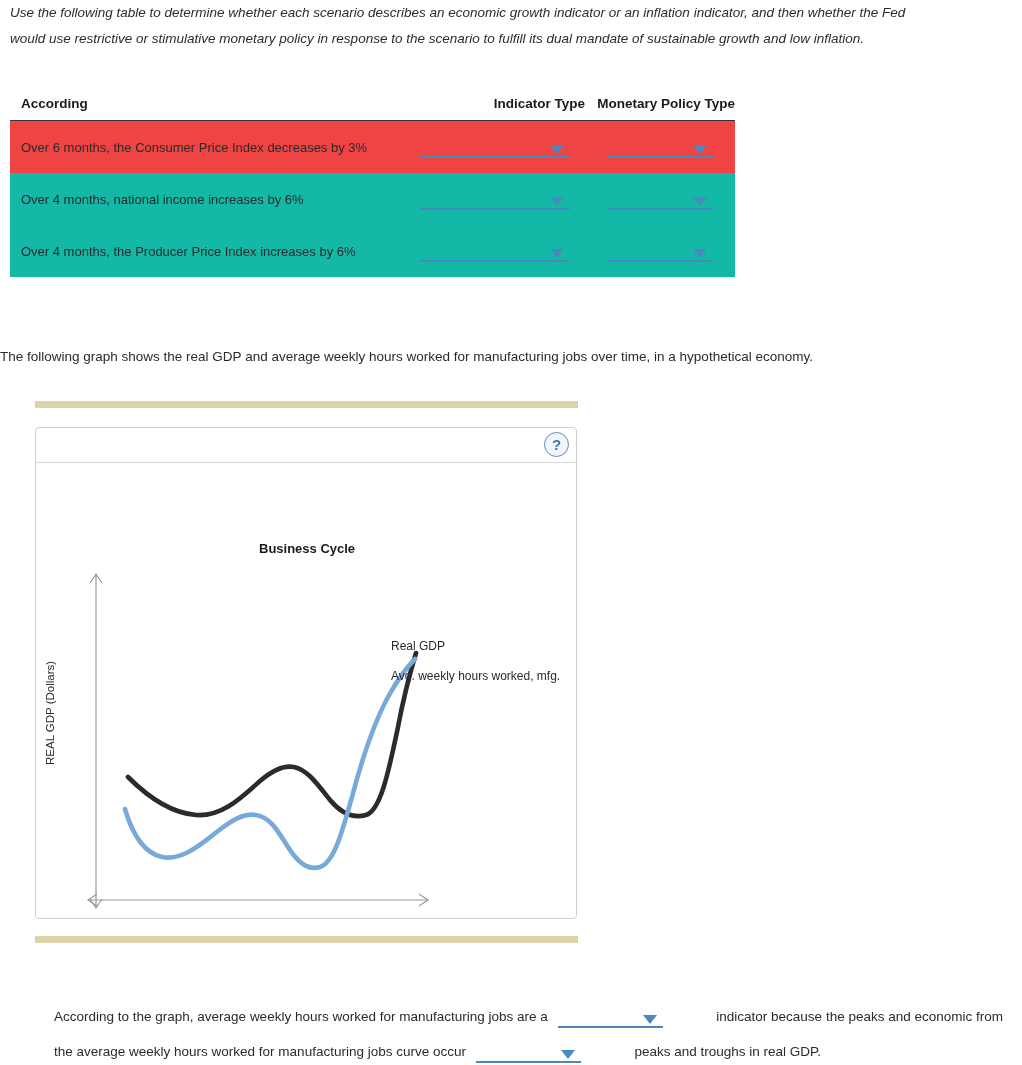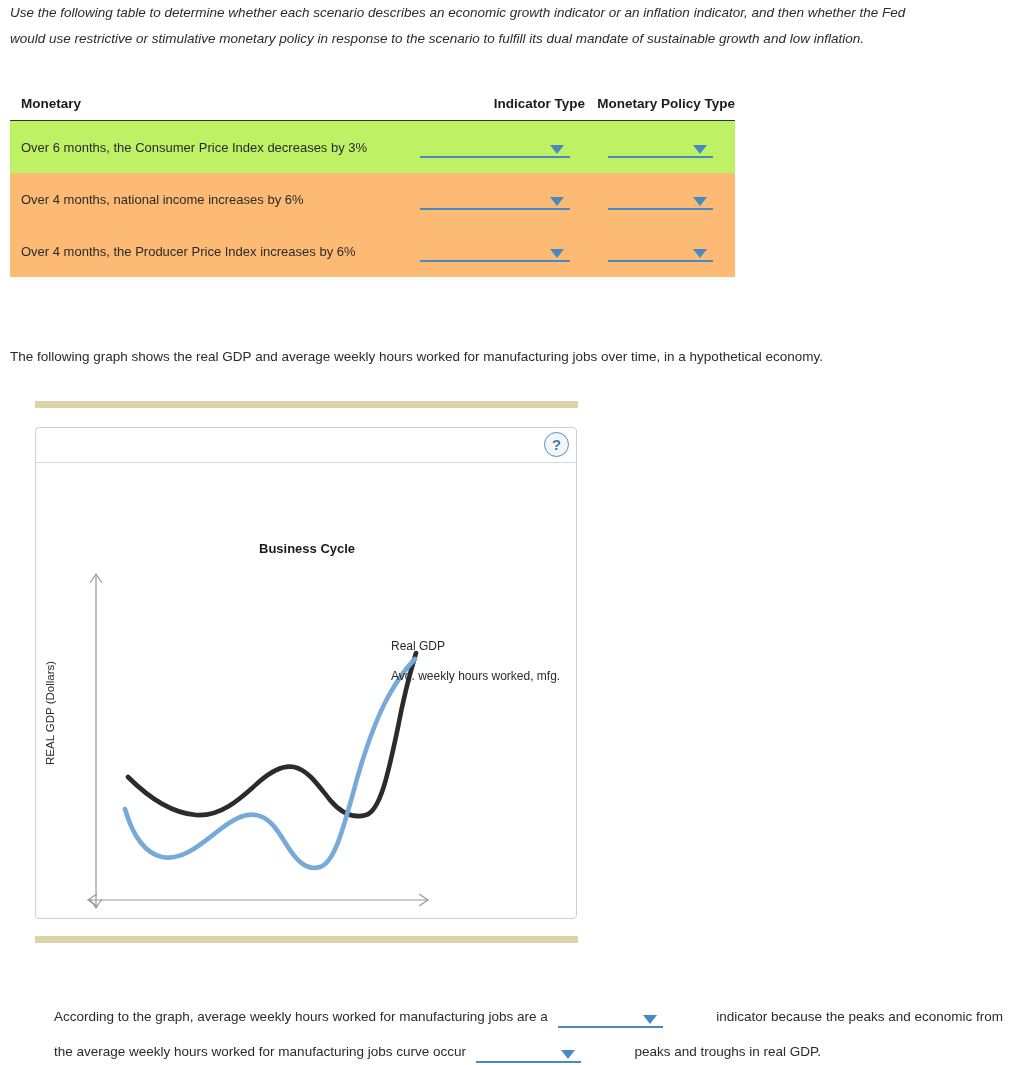--- a/index.html
+++ b/index.html
@@ -58,22 +58,22 @@
     color: #2b2b2b;
     height: 50px;
     vertical-align: middle;
   }
   table.scenarios td.cell-scenario {
     padding-left: 11px;
   }
   table.scenarios td.cell-drop {
     text-align: center;
   }
-  tr.row-shaded td { background: #fdba74; }
-  tr.row-plain td { background: #bef264; }
+  tr.row-shaded td { background: #14b8a6; }
+  tr.row-plain td { background: #ef4444; }
 
   
   .dd {
     display: inline-block;
     position: relative;
     height: 22px;
     vertical-align: middle;
     cursor: pointer;
   }
   .dd .dd-line {
@@ -94,21 +94,21 @@
     border-right: 7px solid transparent;
     border-top: 9px solid #4a89bf;
   }
   .dd.w-ind { width: 150px; }
   .dd.w-mon { width: 105px; }
   .dd.w-inline { width: 105px; }
 
   
   .graph-desc {
     position: absolute;
-    left: 10px;
+    left: 0;
     top: 349px;
     width: 900px;
     font-size: 13.5px;
     color: #2b2b2b;
   }
 
   
   .tan-bar {
     position: absolute;
     left: 35px;
@@ -187,21 +187,21 @@
 
 <div class="table-wrap">
   <table class="scenarios">
     <colgroup>
       <col style="width:395px">
         <col style="width:180px">
         <col style="width:150px">
     </colgroup>
     <thead>
       <tr>
-        <th class="col-scenario">Monetary</th>
+        <th class="col-scenario">According</th>
         <th>Indicator Type</th>
         <th>Monetary Policy Type</th>
       </tr>
     </thead>
     <tbody>
       <tr class="row-plain">
         <td class="cell-scenario">Over 6 months, the Consumer Price Index decreases by 3%</td>
         <td class="cell-drop">
           <span class="dd w-ind">
             <span class="dd-arrow"></span>

